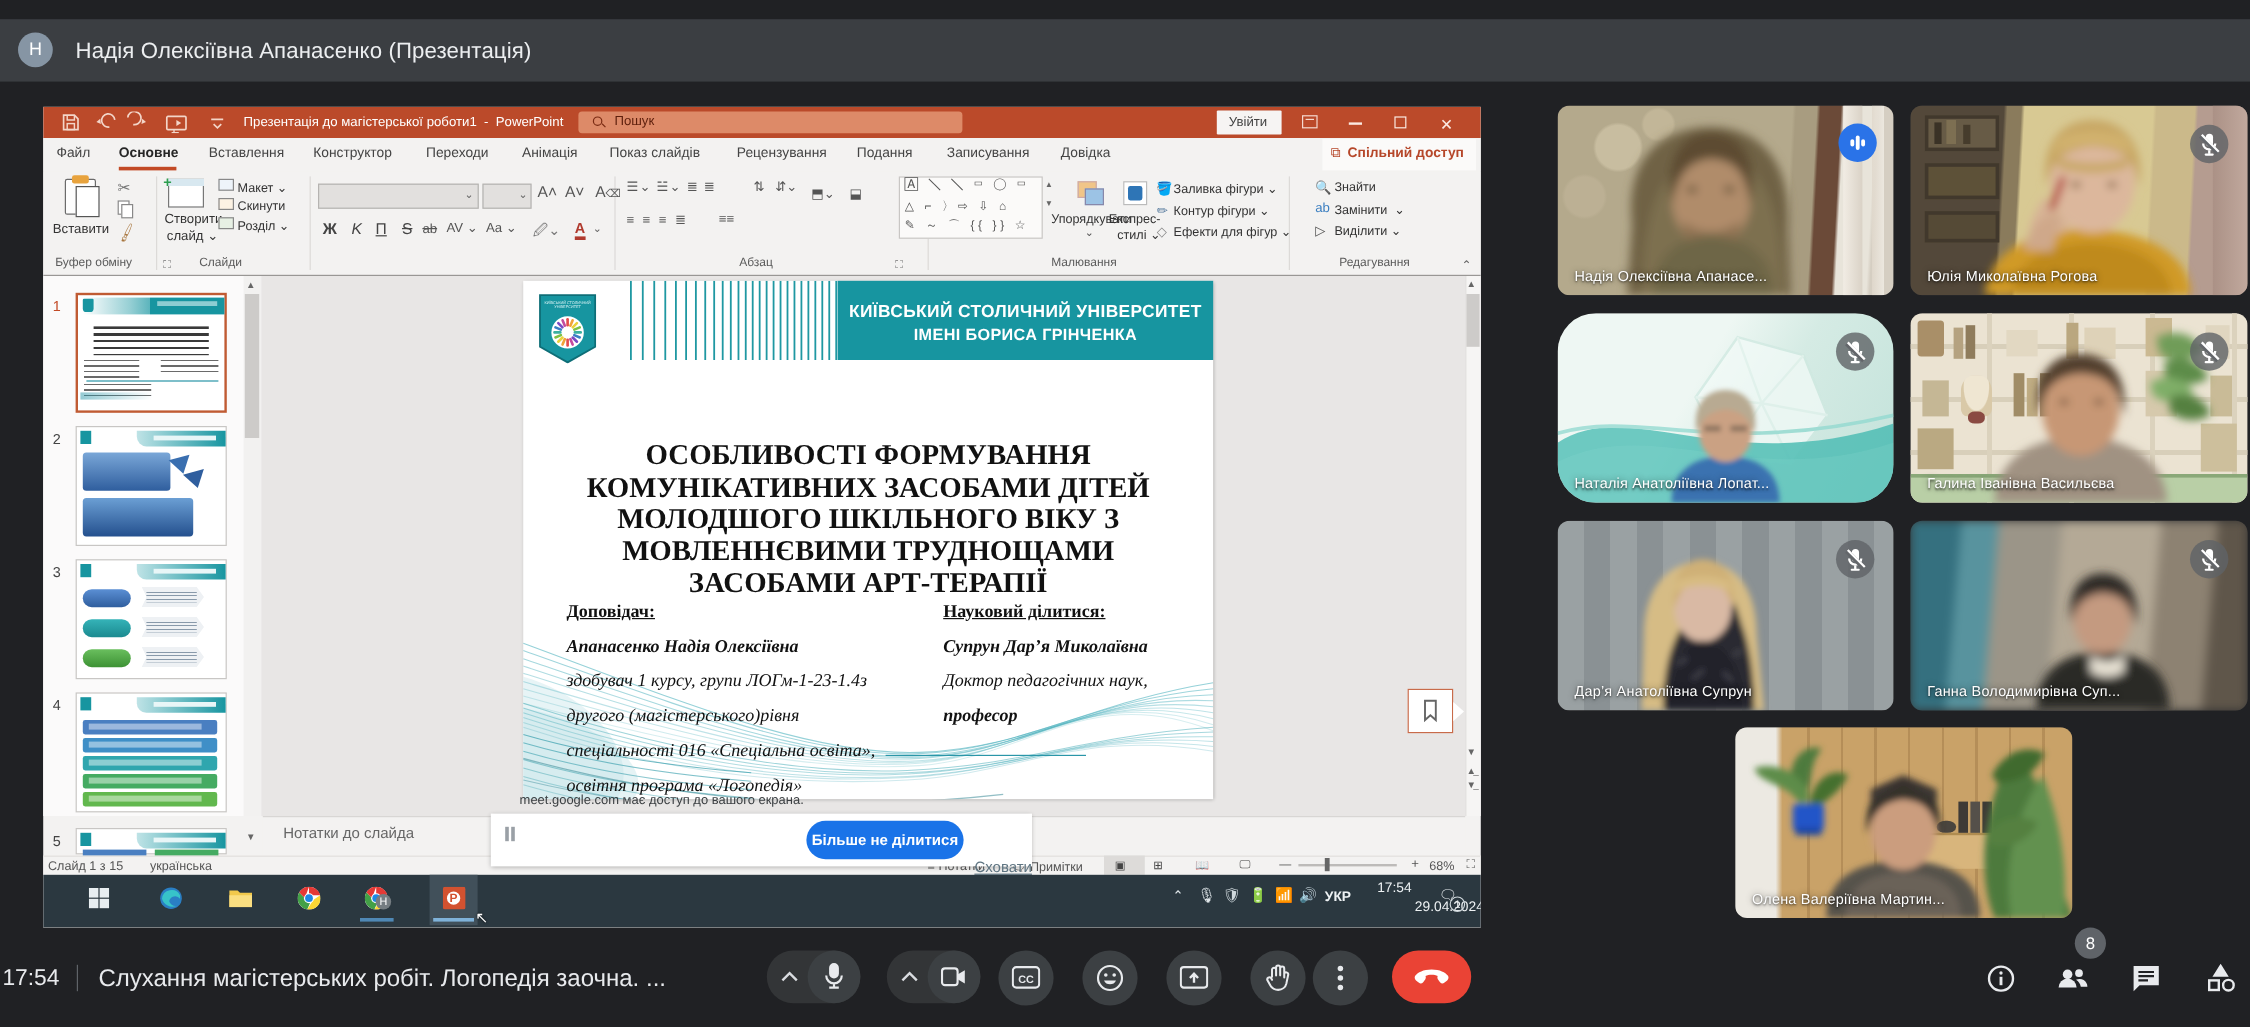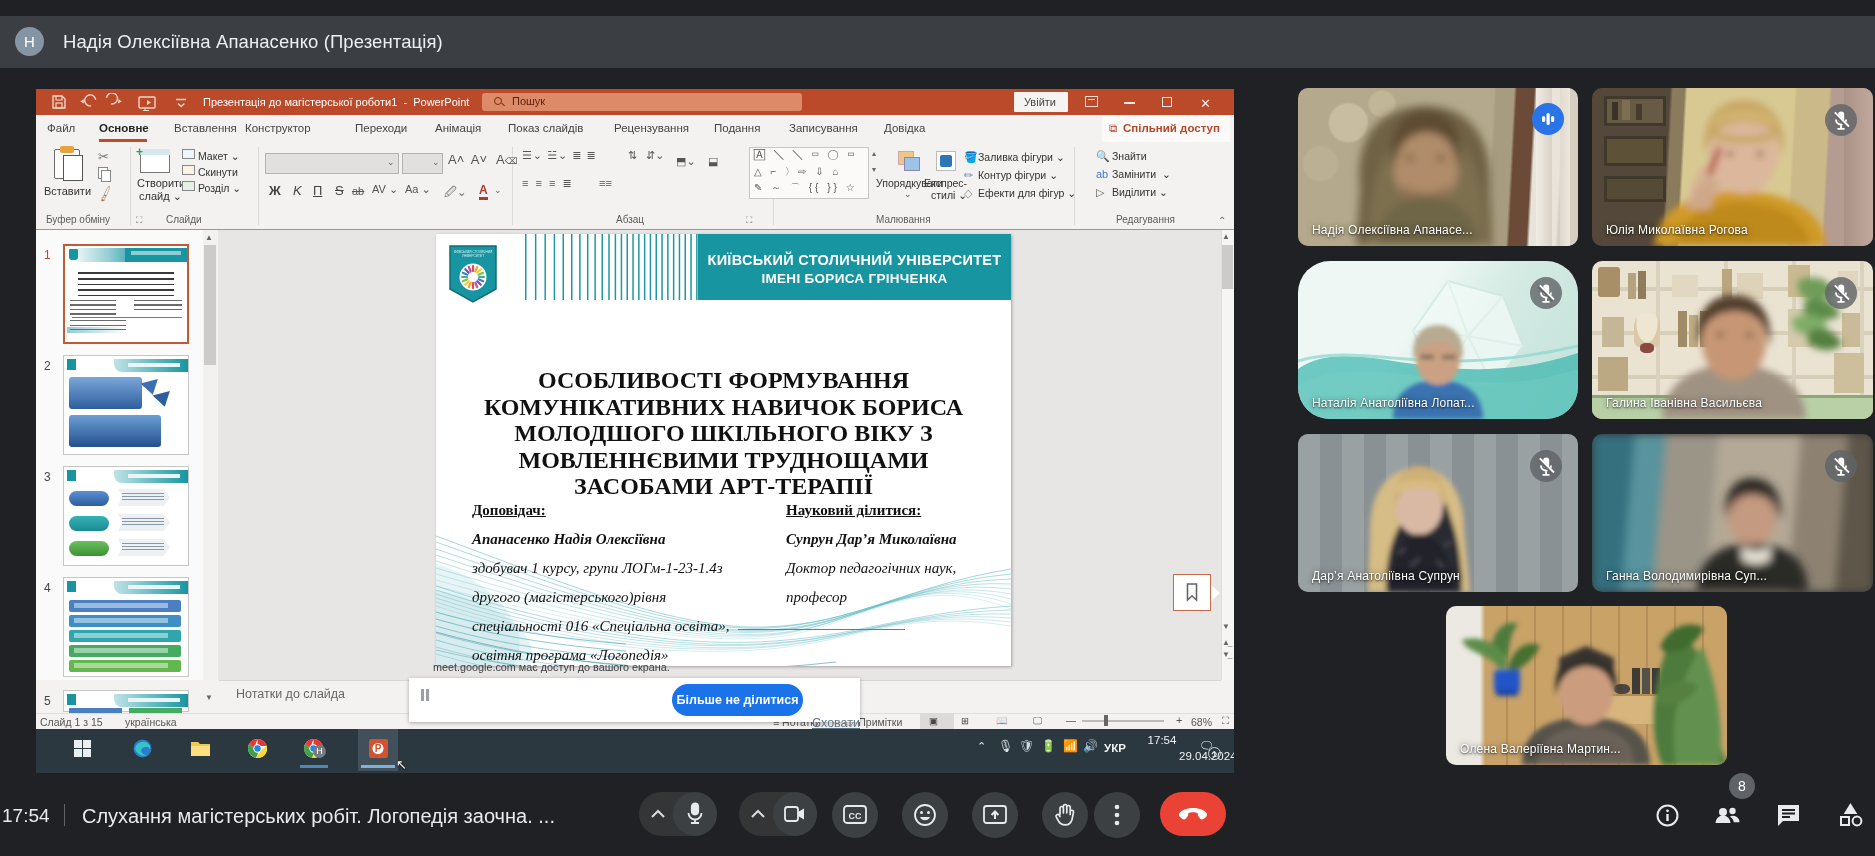--- a/index.html
+++ b/index.html
@@ -51,21 +51,21 @@
     <div class="abs" style="left:988px;top:7px;color:#444;font-size:11px;">Увійти</div>
     <div class="abs" style="left:1049px;top:7px;width:13px;height:11px;border:1.4px solid #f5d9cf;"></div>
       <div class="abs" style="left:1052px;top:10px;width:7px;height:1.4px;background:#f5d9cf;"></div>
     <div class="abs" style="left:1088px;top:13px;width:11px;height:1.5px;background:#fbe9e2;"></div>
     <div class="abs" style="left:1126px;top:8px;width:10px;height:10px;border:1.5px solid #fbe9e2;"></div>
     <div class="abs" style="left:1164px;top:7px;color:#fbe9e2;font-size:13px;">✕</div>
     <div class="abs" style="left:0;top:26px;width:1198px;height:28px;background:#f3f2f1;"></div>
     <div class="abs" style="left:11px;top:33px;font-size:11.5px;font-weight:normal;color:#444;">Файл</div>
     <div class="abs" style="left:63px;top:33px;font-size:11.5px;font-weight:bold;color:#262626;">Основне</div>
     <div class="abs" style="left:138px;top:33px;font-size:11.5px;font-weight:normal;color:#444;">Вставлення</div>
-    <div class="abs" style="left:209px;top:33px;font-size:11.5px;font-weight:normal;color:#444;">Конструктор</div>
+    <div class="abs" style="left:225px;top:33px;font-size:11.5px;font-weight:normal;color:#444;">Конструктор</div>
     <div class="abs" style="left:319px;top:33px;font-size:11.5px;font-weight:normal;color:#444;">Переходи</div>
     <div class="abs" style="left:399px;top:33px;font-size:11.5px;font-weight:normal;color:#444;">Анімація</div>
     <div class="abs" style="left:472px;top:33px;font-size:11.5px;font-weight:normal;color:#444;">Показ слайдів</div>
     <div class="abs" style="left:578px;top:33px;font-size:11.5px;font-weight:normal;color:#444;">Рецензування</div>
     <div class="abs" style="left:678px;top:33px;font-size:11.5px;font-weight:normal;color:#444;">Подання</div>
     <div class="abs" style="left:753px;top:33px;font-size:11.5px;font-weight:normal;color:#444;">Записування</div>
     <div class="abs" style="left:848px;top:33px;font-size:11.5px;font-weight:normal;color:#444;">Довідка</div>
     <div class="abs" style="left:63px;top:50px;width:48px;height:3px;background:#c24a26;"></div>
     <div class="abs" style="left:1066px;top:27px;width:128px;height:26px;background:#fbfaf9;"></div>
     <div class="abs" style="left:1073px;top:33px;font-size:11.5px;color:#b6472a;">⧉</div>
@@ -280,21 +280,21 @@
           <rect x="-1.1" y="-12" width="2.2" height="7" rx="1" fill="#ead23b" transform="rotate(225.0)"></rect>
           <rect x="-1.1" y="-12" width="2.2" height="7" rx="1" fill="#7fc143" transform="rotate(247.5)"></rect>
           <rect x="-1.1" y="-12" width="2.2" height="7" rx="1" fill="#3bb0a0" transform="rotate(270.0)"></rect>
           <rect x="-1.1" y="-12" width="2.2" height="7" rx="1" fill="#3b7fc4" transform="rotate(292.5)"></rect>
           <rect x="-1.1" y="-12" width="2.2" height="7" rx="1" fill="#7a4bc4" transform="rotate(315.0)"></rect>
           <rect x="-1.1" y="-12" width="2.2" height="7" rx="1" fill="#c44b9e" transform="rotate(337.5)"></rect>
         </g>
   <circle cx="24" cy="32" r="4" fill="#fff"></circle>
 </svg>
     <div class="abs" style="left:400px;top:278px;width:575px;text-align:center;font-family:'Liberation Serif',serif;font-weight:bold;font-size:24px;color:#111;">ОСОБЛИВОСТІ ФОРМУВАННЯ</div>
-    <div class="abs" style="left:400px;top:305px;width:575px;text-align:center;font-family:'Liberation Serif',serif;font-weight:bold;font-size:24px;color:#111;">КОМУНІКАТИВНИХ НАВИЧОК БОРИСА</div>
+    <div class="abs" style="left:400px;top:305px;width:575px;text-align:center;font-family:'Liberation Serif',serif;font-weight:bold;font-size:24px;color:#111;">КОМУНІКАТИВНИХ ЗАСОБАМИ ДІТЕЙ</div>
     <div class="abs" style="left:400px;top:331px;width:575px;text-align:center;font-family:'Liberation Serif',serif;font-weight:bold;font-size:24px;color:#111;">МОЛОДШОГО ШКІЛЬНОГО ВІКУ З</div>
     <div class="abs" style="left:400px;top:358px;width:575px;text-align:center;font-family:'Liberation Serif',serif;font-weight:bold;font-size:24px;color:#111;">МОВЛЕННЄВИМИ ТРУДНОЩАМИ</div>
     <div class="abs" style="left:400px;top:384px;width:575px;text-align:center;font-family:'Liberation Serif',serif;font-weight:bold;font-size:24px;color:#111;">ЗАСОБАМИ АРТ-ТЕРАПІЇ</div>
     <svg class="abs" style="left:400px;top:145px;" width="575" height="432" viewBox="0 0 575 432">
         <path d="M0 330 C 55 345, 100 395, 78 432 L0 432 Z" fill="#cfeaed" opacity="0.5"></path>
         <path d="M0 356 C 65 368, 110 405, 92 432 L0 432 Z" fill="#bfe2e6" opacity="0.4"></path>
         <path d="M0 302 C 130 350, 240 396, 330 393 S 470 352, 575 335" fill="none" stroke="#49b0bc" stroke-width="0.9" opacity="0.58"></path>
         <path d="M0 308 C 130 354, 240 398, 330 394 S 470 350, 575 340" fill="none" stroke="#49b0bc" stroke-width="0.9" opacity="0.53"></path>
         <path d="M0 315 C 130 359, 240 400, 330 396 S 470 348, 575 345" fill="none" stroke="#49b0bc" stroke-width="0.9" opacity="0.49"></path>
         <path d="M0 321 C 130 364, 240 401, 330 397 S 470 345, 575 350" fill="none" stroke="#49b0bc" stroke-width="0.9" opacity="0.44"></path>
@@ -321,21 +321,21 @@
       </svg>
     <div class="abs" style="left:436px;top:413px;font-family:'Liberation Serif',serif;font-weight:bold;font-size:15px;color:#111;text-decoration:underline;">Доповідач:</div>
     <div class="abs" style="left:750px;top:413px;font-family:'Liberation Serif',serif;font-weight:bold;font-size:15px;color:#111;text-decoration:underline;">Науковий ділитися:</div>
     <div class="abs" style="left:436px;top:442px;font-family:'Liberation Serif',serif;font-style:italic;font-weight:bold;font-size:15px;color:#111;">Апанасенко Надія Олексіївна</div>
     <div class="abs" style="left:436px;top:471px;font-family:'Liberation Serif',serif;font-style:italic;font-weight:normal;font-size:15px;color:#111;">здобувач 1 курсу, групи ЛОГм-1-23-1.4з</div>
     <div class="abs" style="left:436px;top:500px;font-family:'Liberation Serif',serif;font-style:italic;font-weight:normal;font-size:15px;color:#111;">другого (магістерського)рівня</div>
     <div class="abs" style="left:436px;top:529px;font-family:'Liberation Serif',serif;font-style:italic;font-weight:normal;font-size:15px;color:#111;">спеціальності 016 «Спеціальна освіта»,</div>
     <div class="abs" style="left:436px;top:558px;font-family:'Liberation Serif',serif;font-style:italic;font-weight:normal;font-size:15px;color:#111;">освітня програма «Логопедія»</div>
     <div class="abs" style="left:750px;top:442px;font-family:'Liberation Serif',serif;font-style:italic;font-weight:bold;font-size:15px;color:#111;">Супрун Дар’я Миколаївна</div>
     <div class="abs" style="left:750px;top:471px;font-family:'Liberation Serif',serif;font-style:italic;font-weight:normal;font-size:15px;color:#111;">Доктор педагогічних наук,</div>
-    <div class="abs" style="left:750px;top:500px;font-family:'Liberation Serif',serif;font-style:italic;font-weight:normal;font-size:15px;color:#111;">професор</div>
+    <div class="abs" style="left:750px;top:500px;font-family:'Liberation Serif',serif;font-style:italic;font-weight:bold;font-size:15px;color:#111;">професор</div>
     <div class="abs" style="left:702px;top:540px;width:167px;height:1.3px;background:#2a96a8;"></div>
     <div class="abs" style="left:183px;top:591px;width:1002px;height:33px;background:#f3f2f1;border-top:1px solid #d8d6d4;"></div>
     <div class="abs" style="left:200px;top:598px;font-size:12.5px;color:#666;">Нотатки до слайда</div>
     <div class="abs" style="left:0;top:624px;width:1198px;height:16px;background:#f3f2f1;border-top:1px solid #e1dfdd;"></div>
     <div class="abs" style="left:4px;top:627px;font-size:10.5px;color:#555;">Слайд 1 з 15</div>
     <div class="abs" style="left:89px;top:627px;font-size:10.5px;color:#555;">українська</div>
     <div class="abs" style="left:737px;top:627px;font-size:10.5px;color:#555;">≡ Нотатки</div>
     <div class="abs" style="left:806px;top:627px;font-size:10.5px;color:#555;">🗨 Примітки</div>
     <div class="abs" style="left:884px;top:624px;width:34px;height:16px;background:#dddbd9;"></div>
     <div class="abs" style="left:893px;top:626px;font-size:9.5px;color:#444;">▣</div>

